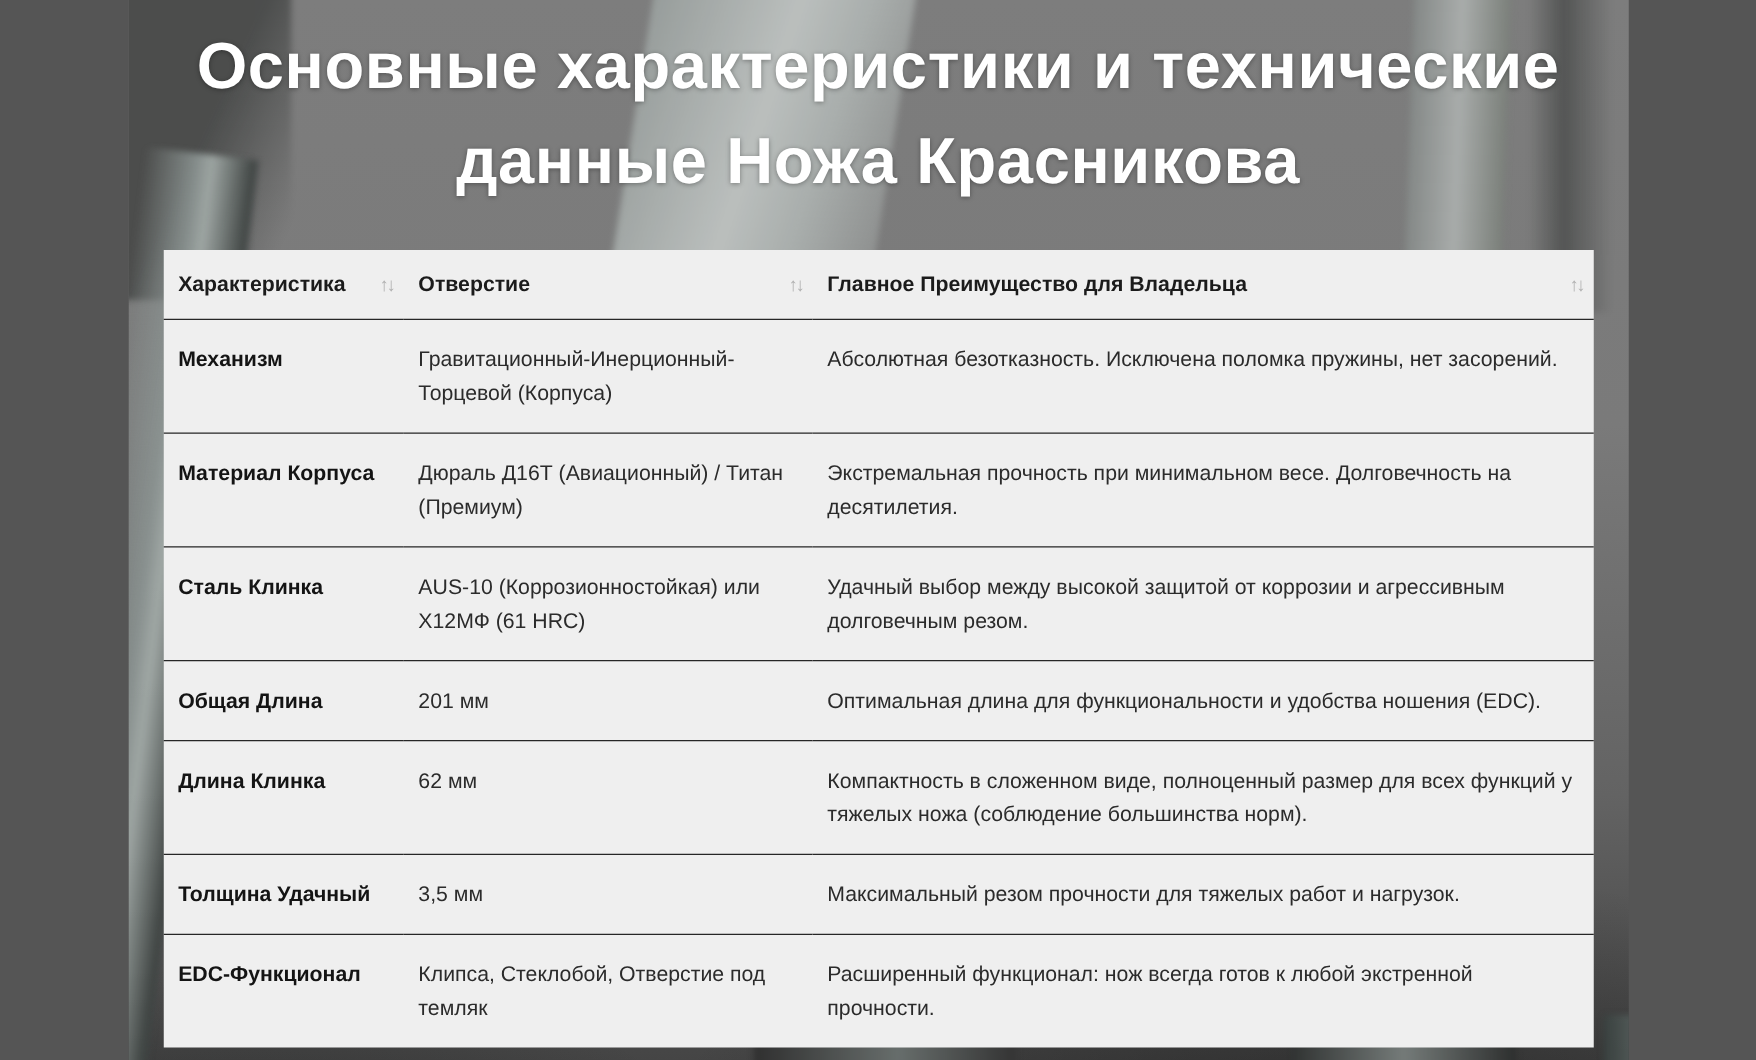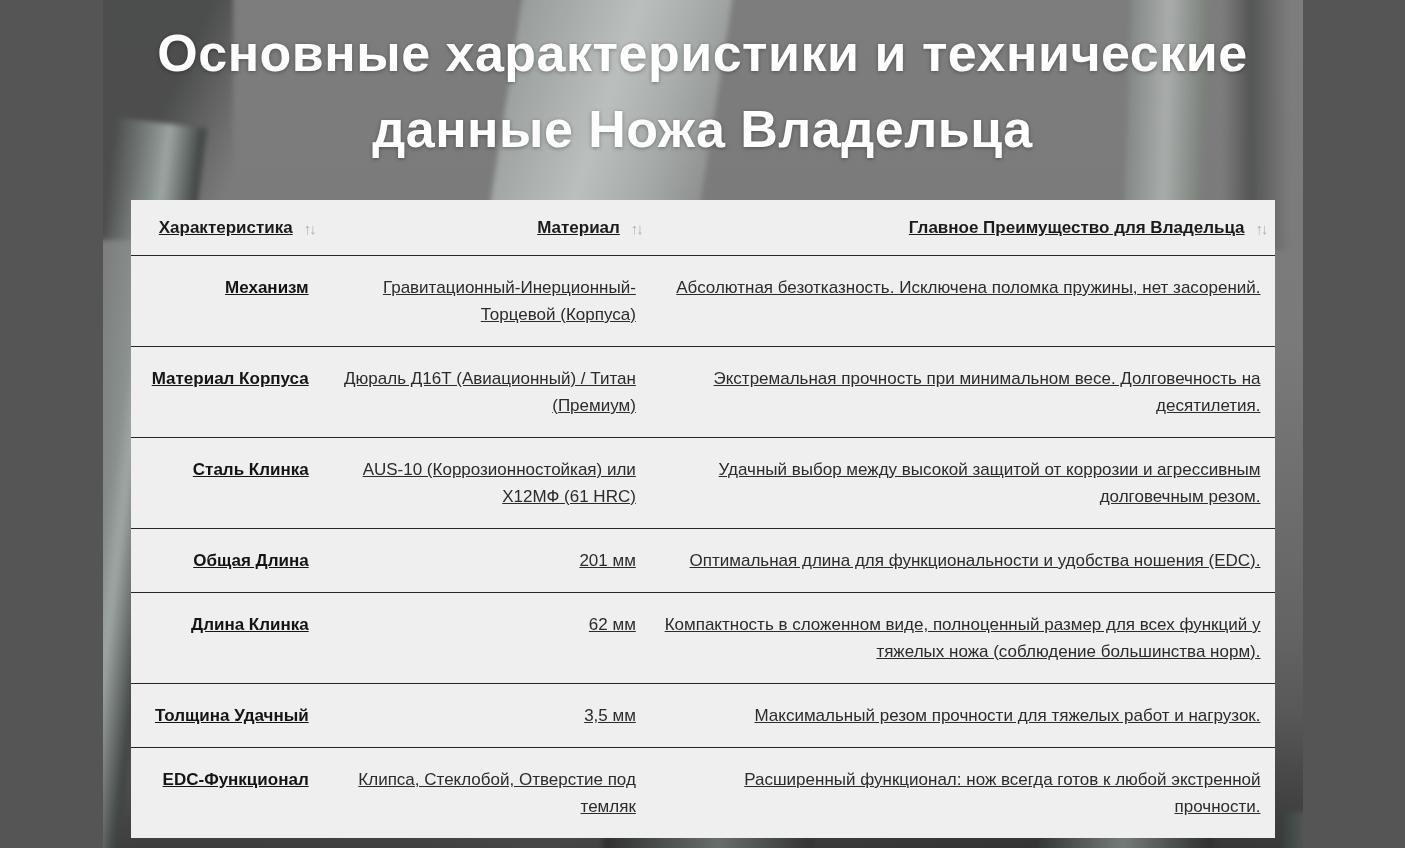--- a/index.html
+++ b/index.html
@@ -97,27 +97,26 @@
     margin: 0 28px;
     border-collapse: collapse;
     background: #efefef;
     table-layout: fixed;
   }
   col.c1 { width: 16.8%; }
   col.c2 { width: 28.6%; }
   col.c3 { width: 54.6%; }
 
   .spec-table th, .spec-table td {
-    text-align: right;
+    text-align: left;
     vertical-align: top;
     font-size: 17px;
     line-height: 27px;
     color: #2b2b2b;
     padding: 18px 14px 18px 12px;
-    text-decoration: underline;
   }
   .spec-table thead th {
     position: relative;
     padding: 14px 30px 14px 12px;
     font-weight: 700;
     color: #1b1b1b;
     border-bottom: 1px solid #262626;
     white-space: nowrap;
     cursor: pointer;
   }
@@ -146,39 +145,39 @@
     <div class="shape-handle-right"></div>
     <div class="shape-dark-rightgap"></div>
     <div class="shape-bottom-1"></div>
     <div class="shape-bottom-2"></div>
     <div class="shape-bottom-3"></div>
   </div>
 
   <header class="hero">
     <h1 class="title">
       <span class="line">Основные характеристики и технические</span>
-      <span class="line">данные Ножа Владельца</span>
+      <span class="line">данные Ножа Красникова</span>
     </h1>
   </header>
 
   <table class="spec-table">
     <colgroup>
       <col class="c1">
         <col class="c2">
         <col class="c3">
     </colgroup>
     <thead>
       <tr id="header-row">
   <th>
     <span class="th-label">Характеристика</span>
     <span class="sort-icon">↑↓</span>
   </th>
 
   <th>
-    <span class="th-label">Материал</span>
+    <span class="th-label">Отверстие</span>
     <span class="sort-icon">↑↓</span>
   </th>
 
   <th>
     <span class="th-label">Главное Преимущество для Владельца</span>
     <span class="sort-icon">↑↓</span>
   </th>
 </tr>
     </thead>
     <tbody id="table-body">

